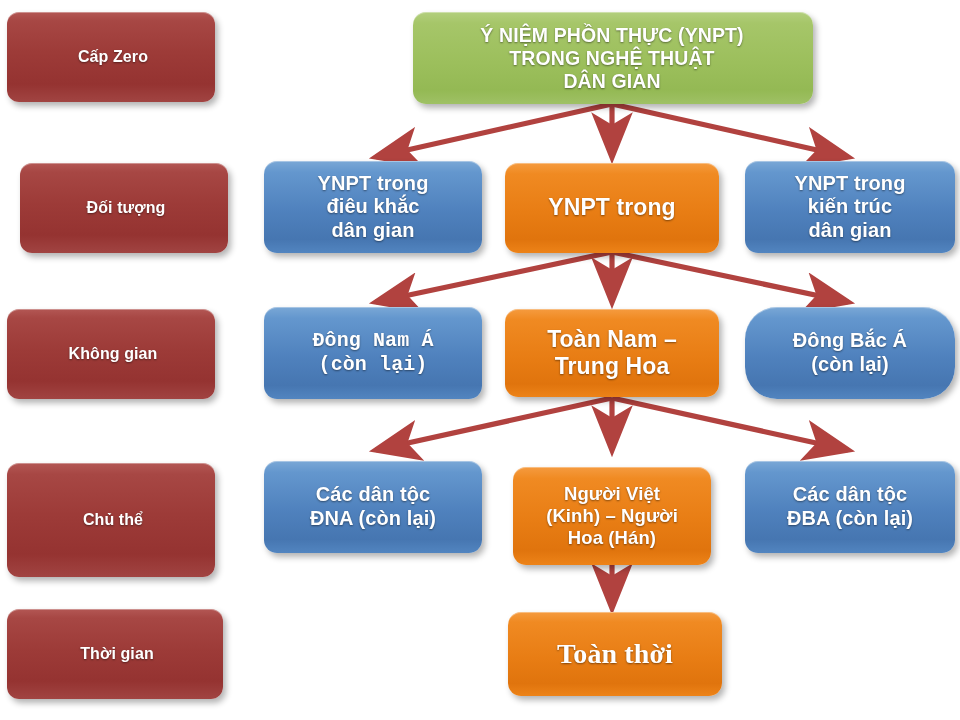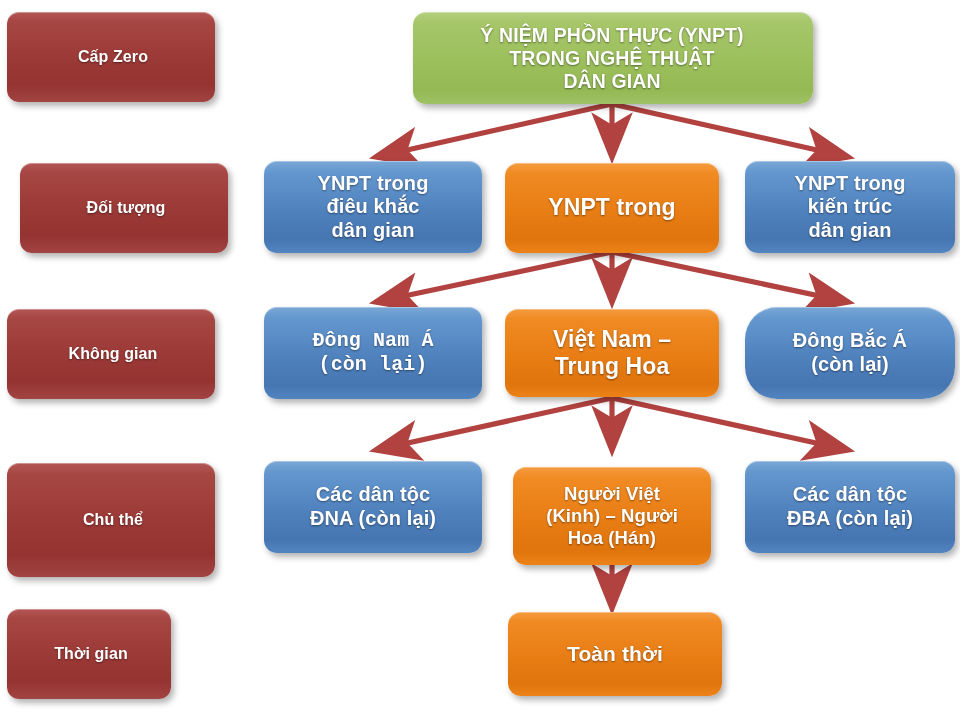--- a/index.html
+++ b/index.html
@@ -77,21 +77,21 @@
   }
   
   .node.orange {
     background: linear-gradient(to bottom,
         #f59b3f 0%, #f08a22 12%, #e87d14 55%, #e0740d 85%, #ed8318 100%);
     border-radius: 13px;
   }
   .node.orange.big  { font-size: 23px; }
   .node.orange.mid  { font-size: 23px; }
   .node.orange.sm   { font-size: 18.5px; }
-  .node.orange.wide { font-size: 21px; }
+  .node.orange.wide { font-size: 28px; font-family: Liberation Serif, serif; }
 </style>
 </head>
 <body>
 
 <div id="stage">
 
   <svg id="connectors" viewBox="0 0 960 720" width="960" height="720">
     <defs>
       <marker id="ah" markerWidth="10" markerHeight="8" refX="8.6" refY="4" orient="auto" markerUnits="strokeWidth">
         <path d="M0,0 L10,4 L0,8 L2.4,4 Z" fill="#b1423f"></path>
@@ -132,21 +132,21 @@
   </div>
 
   <div class="node red" style="left:7px;  top:309px; width:208px; height:90px;">
     <span class="cap">Không gian</span>
   </div>
 
   <div class="node red" style="left:7px;  top:463px; width:208px; height:114px;">
     <span class="cap">Chủ thể</span>
   </div>
 
-  <div class="node red" style="left:7px;  top:609px; width:164px; height:90px;">
+  <div class="node red" style="left:7px;  top:609px; width:216px; height:90px;">
     <span class="cap">Thời gian</span>
   </div>
 
   <div class="node green" style="left:413px; top:12px; width:400px; height:92px;">
     <span class="cap">
       <span class="ln">Ý NIỆM PHỒN THỰC (YNPT)</span>
       <span class="ln">TRONG NGHỆ THUẬT</span>
       <span class="ln">DÂN GIAN</span>
     </span>
   </div>
@@ -175,21 +175,21 @@
 
   <div class="node blue" style="left:264px; top:307px; width:218px; height:92px;font-family:Liberation Mono, monospace;">
     <span class="cap">
       <span class="ln">Đông Nam Á</span>
       <span class="ln">(còn lại)</span>
     </span>
   </div>
 
   <div class="node orange mid" style="left:505px; top:309px; width:214px; height:88px;">
     <span class="cap">
-      <span class="ln">Việt Nam –</span>
+      <span class="ln">Toàn Nam –</span>
       <span class="ln">Trung Hoa</span>
     </span>
   </div>
 
   <div class="node blue" style="left:745px; top:307px; width:210px; height:92px;border-radius:32px;">
     <span class="cap">
       <span class="ln">Đông Bắc Á</span>
       <span class="ln">(còn lại)</span>
     </span>
   </div>

